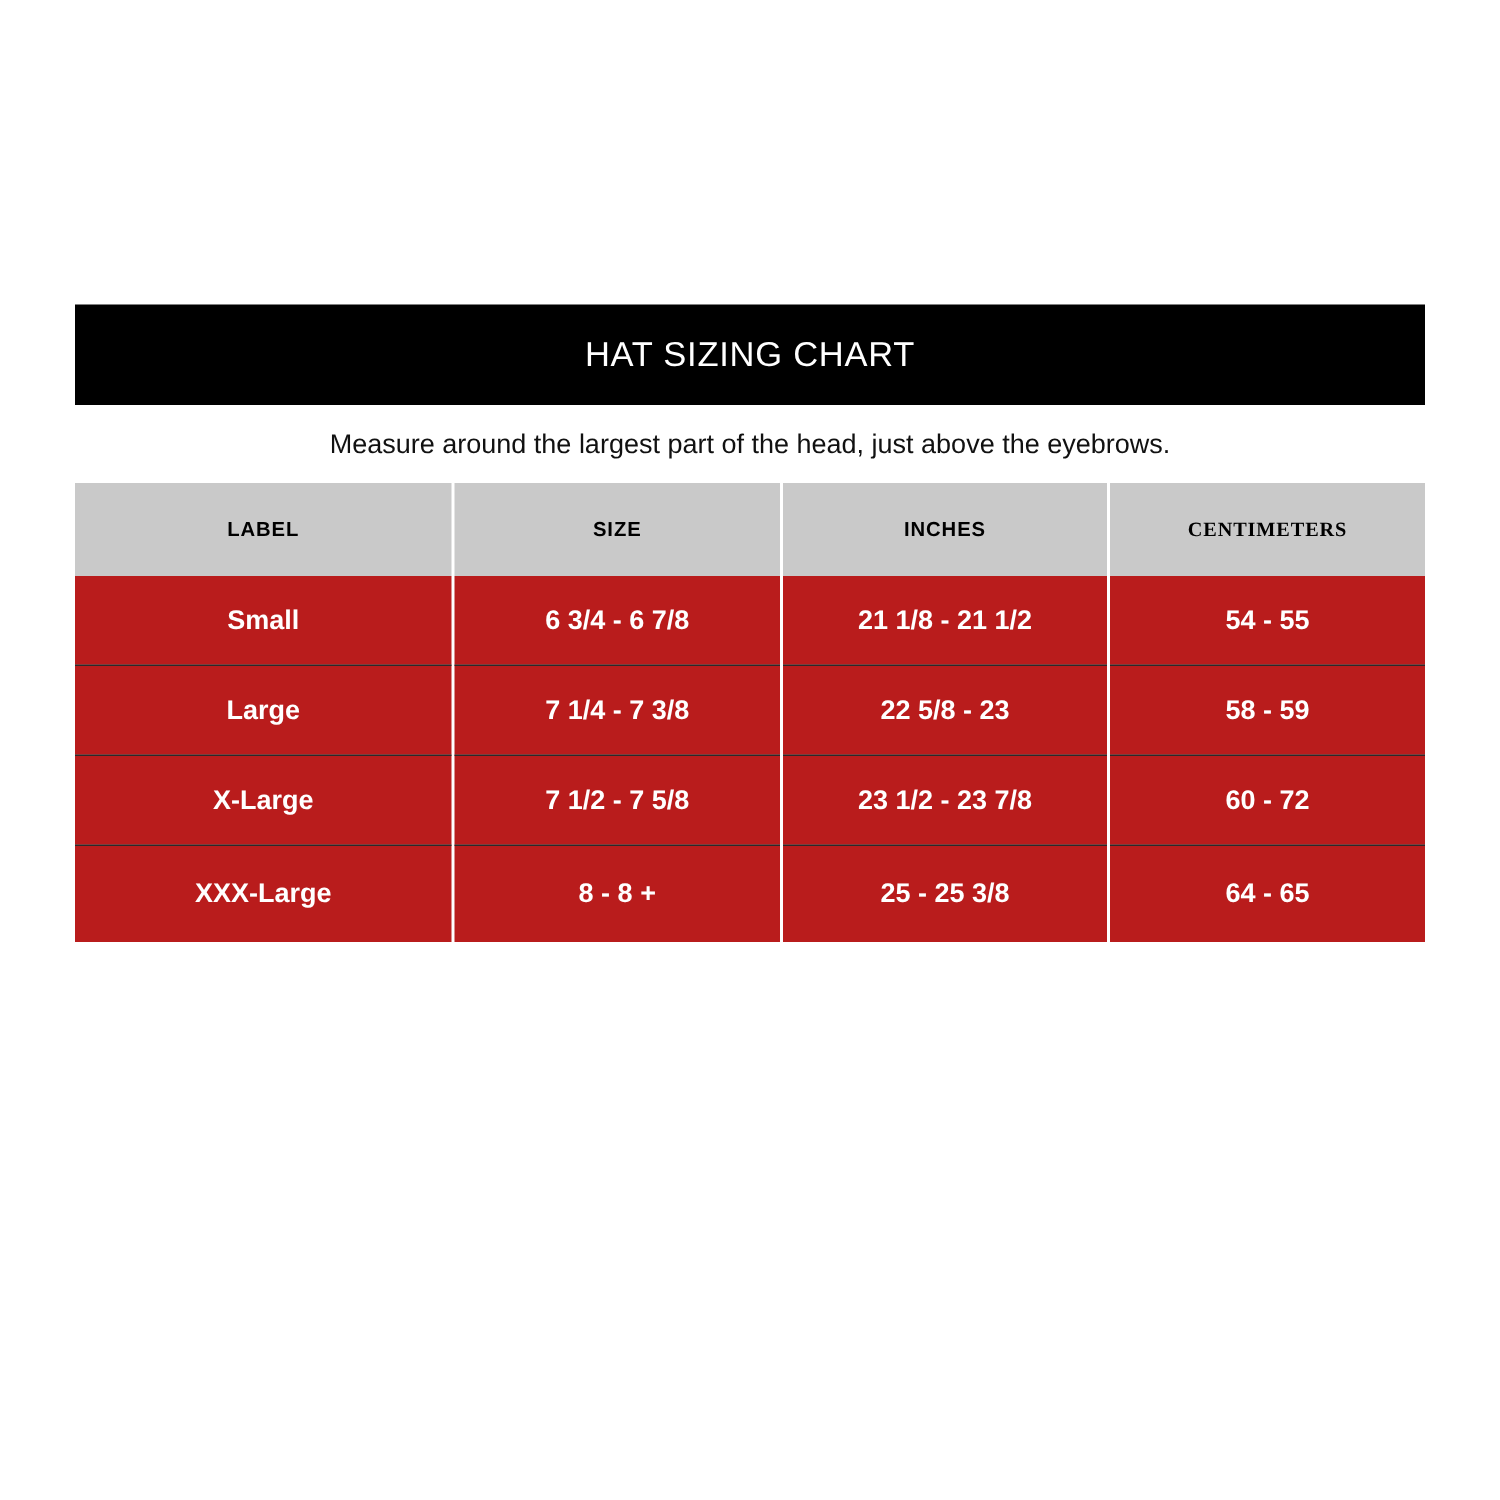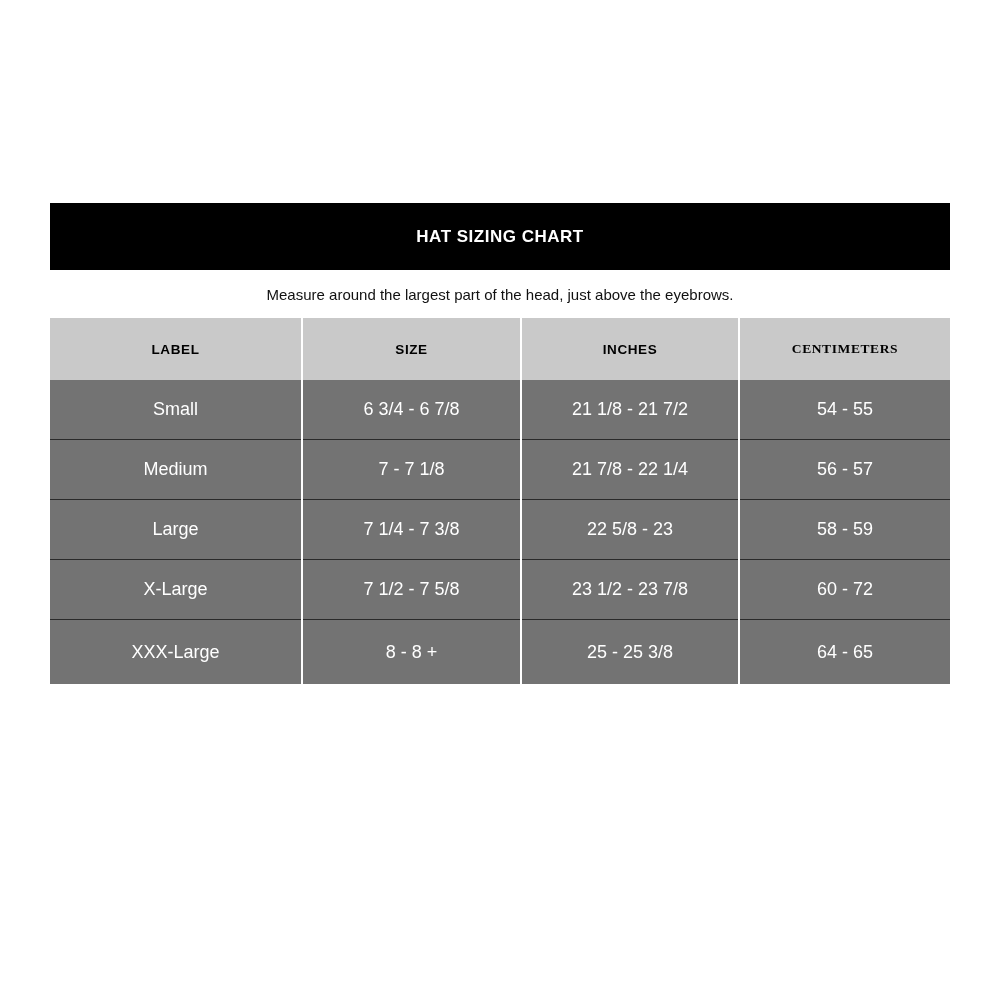--- a/index.html
+++ b/index.html
@@ -23,28 +23,28 @@
   }
   #chart-title-bar {
     background: #000000;
     color: #ffffff;
     height: 67px;
     display: flex;
     align-items: center;
     justify-content: center;
   }
   #chart-title {
-    font-size: 17px;
-    font-weight: bold;
+    font-size: 23px;
+    font-weight: normal;
     letter-spacing: 0.5px;
     text-transform: uppercase;
   }
   #chart-subtitle {
     text-align: center;
-    font-size: 15px;
+    font-size: 18px;
     color: #111111;
     padding: 16px 0 14px 0;
     line-height: 1.2;
   }
   table#sizing-table {
     border-collapse: collapse;
     width: 900px;
     table-layout: fixed;
   }
   table#sizing-table col.c0 { width: 252px; }
@@ -61,29 +61,29 @@
     height: 60px;
     text-transform: uppercase;
     border-right: 2px solid #ffffff;
     text-align: center;
     vertical-align: middle;
     margin-top: 44px;
   }
   #sizing-table thead th:last-child { border-right: none; font-family: Liberation Serif, serif; }
 
   #sizing-table tbody td {
-    background: #737373;
+    background: #b91c1c;
     color: #ffffff;
     font-size: 18px;
     height: 57px;
     text-align: center;
     vertical-align: middle;
     border-right: 2px solid #ffffff;
     border-bottom: 1px solid #2a2a2a;
-    font-weight: normal;
+    font-weight: bold;
   }
   #sizing-table tbody td:last-child { border-right: none; }
   #sizing-table tbody tr:last-child td { border-bottom: none; }
   #sizing-table tbody tr.tall td { height: 62px; }
   #sizing-table tbody td.dash { font-size: 18px; }
 </style>
 </head>
 <body>
 
 <div id="chart-wrap">
@@ -106,28 +106,22 @@
         <th>LABEL</th>
         <th>SIZE</th>
         <th>INCHES</th>
         <th>CENTIMETERS</th>
       </tr>
     </thead>
     <tbody>
       <tr>
         <td>Small</td>
         <td>6 3/4 - 6 7/8</td>
-        <td>21 1/8 - 21 7/2</td>
+        <td>21 1/8 - 21 1/2</td>
         <td>54 - 55</td>
-      </tr>
-      <tr>
-        <td>Medium</td>
-        <td>7 - 7 1/8</td>
-        <td>21 7/8 - 22 1/4</td>
-        <td>56 - 57</td>
       </tr>
       <tr>
         <td>Large</td>
         <td>7 1/4 - 7 3/8</td>
         <td>22 5/8 - 23</td>
         <td>58 - 59</td>
       </tr>
       <tr>
         <td>X-Large</td>
         <td>7 1/2 - 7 5/8</td>

